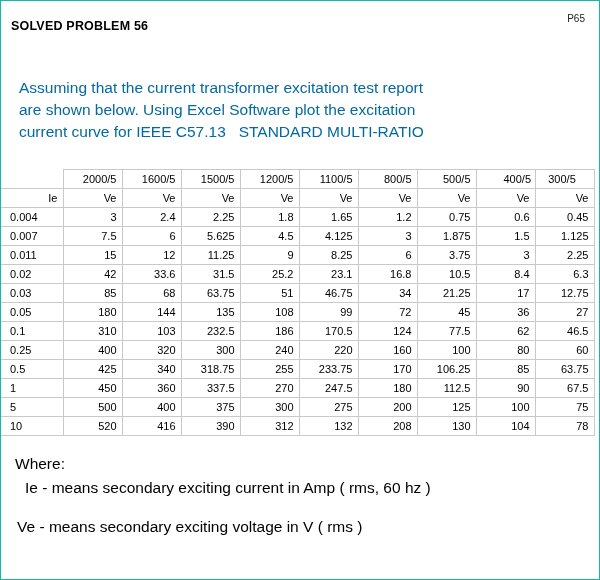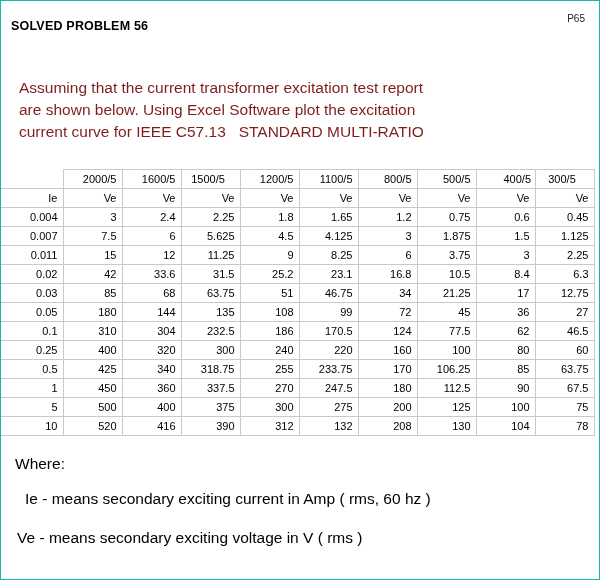--- a/index.html
+++ b/index.html
@@ -40,21 +40,21 @@
     font-size: 10px;
     color: #222;
   }
   .intro {
     position: absolute;
     left: 18px;
     top: 76px;
     width: 570px;
     font-size: 15.5px;
     line-height: 22px;
-    color: #7f1d1d;
+    color: #0369a1;
   }
   .intro div {
     white-space: pre;
   }
   .table-wrap {
     position: absolute;
     left: 0px;
     top: 168px;
     width: 600px;
   }
@@ -72,38 +72,39 @@
     font-weight: normal;
     vertical-align: middle;
     overflow: hidden;
     white-space: nowrap;
   }
   table.grid tr.head td {
     text-align: center;
     font-size: 11px;
   }
   table.grid td.rowlabel {
-    text-align: right;
+    text-align: left;
     border-left: none;
+    padding-left: 9px;
   }
   table.grid tr.head td.corner-blank {
     border-left: none;
     border-top: none;
     border-right: none;
   }
   col.c0 { width: 62px; }
   col.cx { width: 59px; }
   .notes {
     position: absolute;
     left: 14px;
     top: 452px;
     font-size: 15.5px;
     line-height: 21px;
   }
-  .notes .n-where { margin-bottom: 14px; }
+  .notes .n-where { margin-bottom: 3px; }
   .notes .n-ie { margin-left: 10px; margin-bottom: 18px; }
   .notes .n-ve { margin-left: 2px; }
 </style>
 </head>
 <body>
 
 <div class="page">
 
   <div class="header-title">SOLVED PROBLEM  56</div>
   <div class="page-code">P65</div>
@@ -126,21 +127,21 @@
           <col class="cx">
           <col class="cx">
           <col class="cx">
           <col class="cx">
       </colgroup>
       <tbody id="table-body">
           <tr class="head">
             <td class="corner-blank"></td>
             <td style="text-align: right;">2000/5</td>
             <td style="text-align: right;">1600/5</td>
-            <td style="text-align: center;">1500/5</td>
+            <td style="text-align: right;">1500/5</td>
             <td style="text-align: right;">1200/5</td>
             <td style="text-align: right;">1100/5</td>
             <td style="text-align: right;">800/5</td>
             <td style="text-align: right;">500/5</td>
             <td style="text-align: right; padding-left: 27px;">400/5</td>
             <td style="text-align: center;">300/5</td>
           </tr>
           <tr>
             <td class="rowlabel" style="text-align: right; padding-left: 13px;">Ie</td>
             <td>Ve</td>
@@ -221,21 +222,21 @@
             <td>108</td>
             <td>99</td>
             <td>72</td>
             <td>45</td>
             <td>36</td>
             <td>27</td>
           </tr>
           <tr>
             <td class="rowlabel">0.1</td>
             <td>310</td>
-            <td>304</td>
+            <td>103</td>
             <td>232.5</td>
             <td>186</td>
             <td>170.5</td>
             <td>124</td>
             <td>77.5</td>
             <td>62</td>
             <td>46.5</td>
           </tr>
           <tr>
             <td class="rowlabel">0.25</td>

